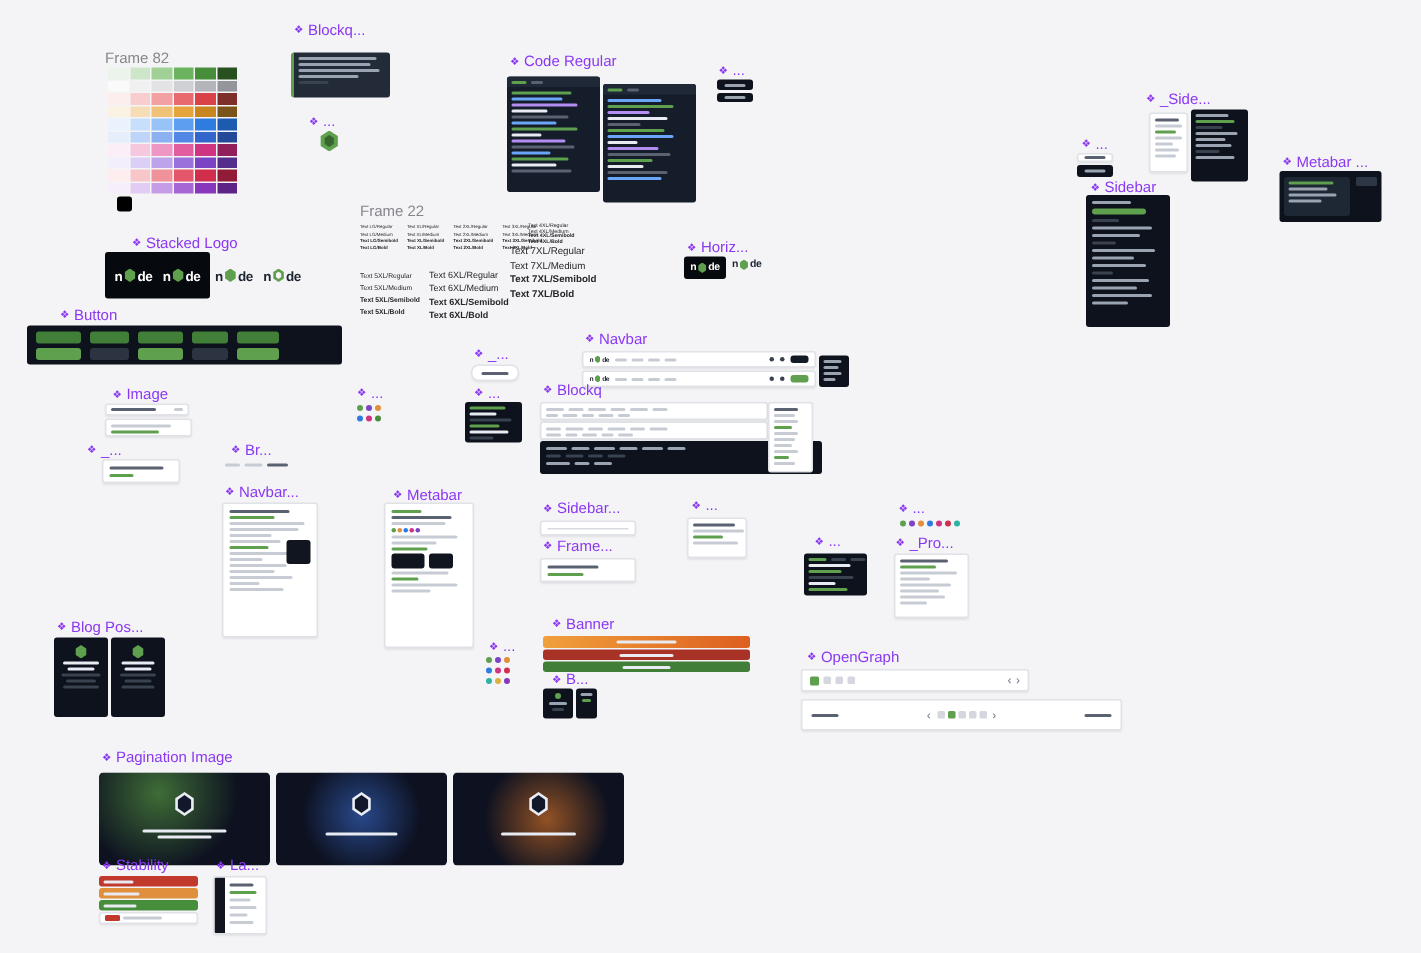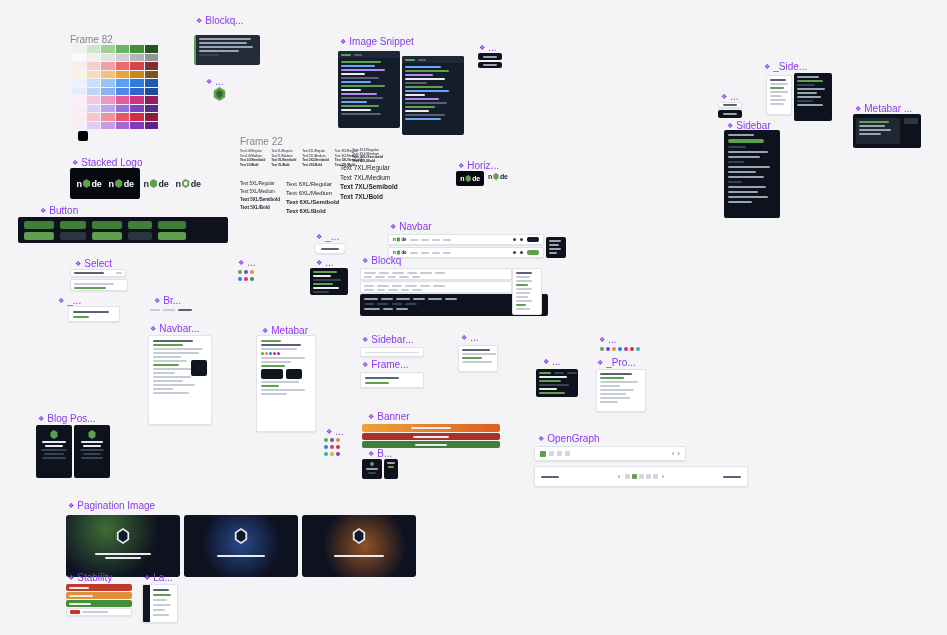--- a/index.html
+++ b/index.html
@@ -118,21 +118,21 @@
 <div class="flabel" style="left:206px;top:76px">
     <span class="dmd">❖</span>
     <span>...</span>
   </div>
 <span class="hex abs" style="left:213px;top:87px;width:13px;height:14px">
     <span style="position:absolute;left:3px;top:3px;right:3px;bottom:3px;background:#37672f;display:block;clip-path:polygon(50% 0%,94% 26%,94% 74%,50% 100%,6% 74%,6% 26%)"></span>
   </span>
 
 <div class="flabel" style="left:340px;top:36px">
     <span class="dmd">❖</span>
-    <span>Image Snippet</span>
+    <span>Code Regular</span>
   </div>
 <div class="panel cp" style="left:338px;top:51px;width:62px;height:77px">
   <div class="row" style="height:7px;background:#1f2836;padding:0 3px">
       <i class="sk" style="width: 10px; height: 2px; background: rgb(95, 160, 78); border-radius: 1px;"></i>
       <i class="sk" style="width: 8px; height: 2px; background: rgb(90, 97, 112); border-radius: 1px;"></i>
     </div>
   <div class="col np" style="padding:3px">
       <i class="sk" style="width: 40px; height: 2px; background: rgb(95, 160, 78); border-radius: 1px;"></i>
       <i class="sk" style="width: 34px; height: 2px; background: rgb(106, 165, 248); border-radius: 1px;"></i>
       <i class="sk" style="width: 44px; height: 2px; background: rgb(180, 141, 242); border-radius: 1px;"></i>
@@ -246,21 +246,21 @@
 <div class="panel dp" style="left:853px;top:114px;width:68px;height:34px">
   <div class="col abs" style="left:3px;top:4px;width:44px;height:26px;background:#1e2734;border-radius:2px">
       <i class="sk" style="width: 30px; height: 2px; background: rgb(95, 160, 78); border-radius: 1px;"></i>
       <i class="sk" style="width: 26px; height: 2px; background: rgb(154, 163, 178); border-radius: 1px;"></i>
       <i class="sk" style="width: 32px; height: 2px; background: rgb(154, 163, 178); border-radius: 1px;"></i>
       <i class="sk" style="width: 22px; height: 2px; background: rgb(154, 163, 178); border-radius: 1px;"></i>
     </div>
   <div class="abs" style="right:3px;top:4px;width:14px;height:6px;background:#2c3645;border-radius:1px"></div>
 </div>
 
-<div class="flabel" style="left:72px;top:157px">
+<div class="flabel" style="left:88px;top:157px">
     <span class="dmd">❖</span>
     <span>Stacked Logo</span>
   </div>
 <div class="panel row" style="left:70px;top:168px;width:70px;height:31px;background:#060a0e;justify-content:center;gap:7px">
   <span class="nlogo" style="font-size:9px;color:#fff">
       <span>n</span>
       <span class="hex" style="width:8px;height:9px"></span>
       <span>de</span>
     </span>
   <span class="nlogo" style="font-size:9px;color:#fff">
@@ -354,21 +354,21 @@
       <span class="mbtn" style="width: 30px; background: rgb(95, 160, 78);"></span>
       <span class="mbtn" style="width: 26px; background: rgb(44, 52, 66);"></span>
       <span class="mbtn" style="width: 30px; background: rgb(95, 160, 78);"></span>
       <span class="mbtn" style="width: 24px; background: rgb(44, 52, 66);"></span>
       <span class="mbtn" style="width: 28px; background: rgb(95, 160, 78);"></span>
     </div>
 </div>
 
 <div class="flabel" style="left:75px;top:258px">
     <span class="dmd">❖</span>
-    <span>Select</span>
+    <span>Image</span>
   </div>
 <div class="panel lp row" style="left:70px;top:269px;width:56px;height:8px;justify-content:space-between;padding:0 3px">
     <i class="sk" style="width: 30px; height: 2px; background: rgb(90, 97, 112); border-radius: 1px;"></i>
     <i class="sk" style="width: 6px; height: 2px; background: rgb(198, 203, 212); border-radius: 1px;"></i>
   </div>
 <div class="panel lp col" style="left:70px;top:279px;width:58px;height:12px">
     <i class="sk" style="width: 40px; height: 2px; background: rgb(198, 203, 212); border-radius: 1px;"></i>
     <i class="sk" style="width: 32px; height: 2px; background: rgb(95, 160, 78); border-radius: 1px;"></i>
   </div>
 

